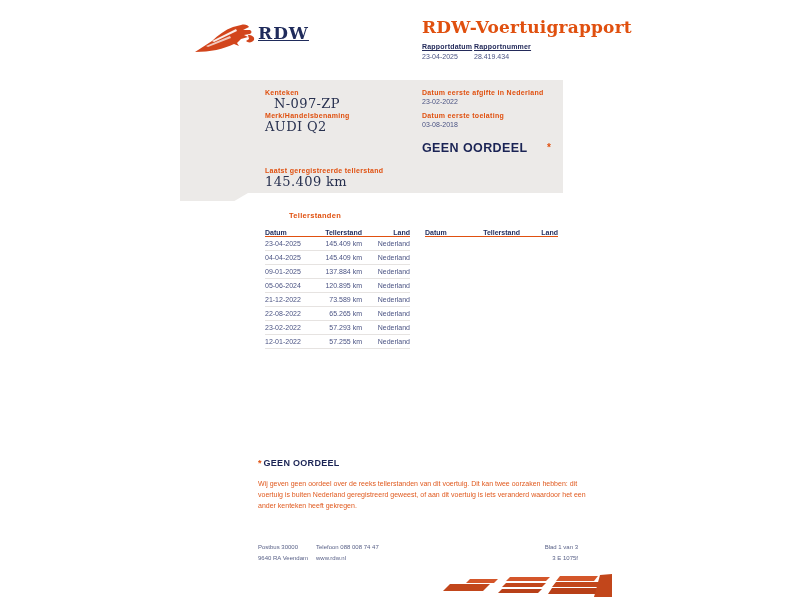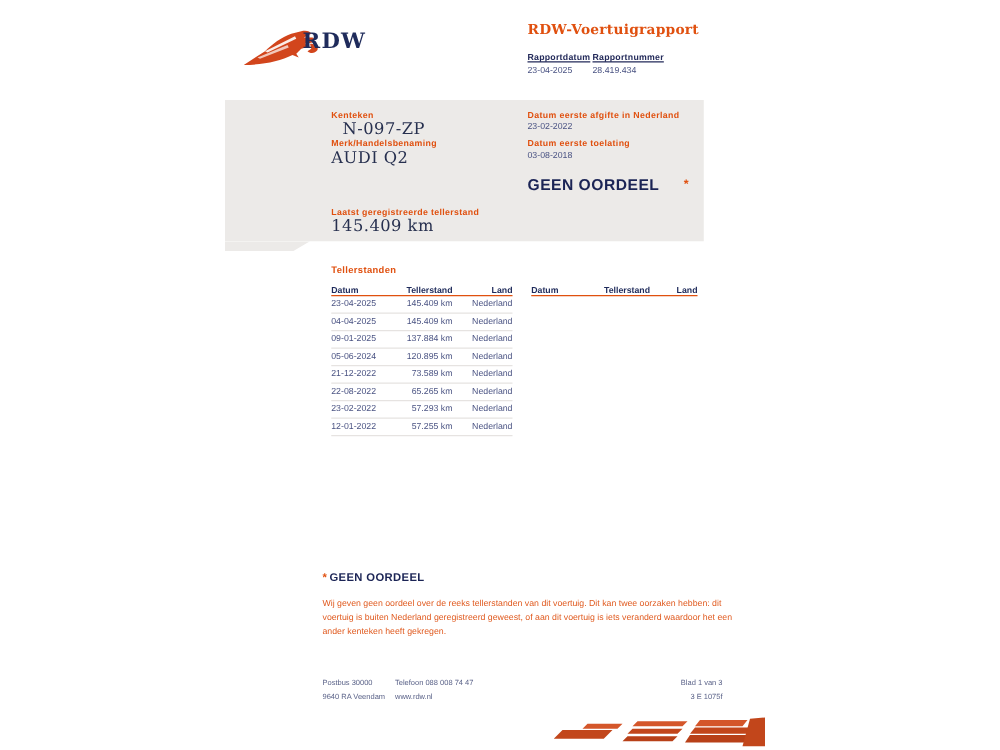--- a/index.html
+++ b/index.html
@@ -3,34 +3,34 @@
 <meta charset="utf-8">
 <style>
   html,body{margin:0;padding:0;}
   body{
     width:800px;height:600px;position:relative;background:#ffffff;
     font-family:"Liberation Sans", sans-serif;color:#232A5A;overflow:hidden;
   }
   .abs{position:absolute;}
   
   .wordmark{font-family:"DejaVu Serif", serif;font-weight:bold;font-size:17px;color:#1F2B5B;letter-spacing:1px;}
-  .doc-title{font-family:"DejaVu Serif", serif;font-weight:bold;font-size:11px;color:#E0500F;letter-spacing:.2px;}
+  .doc-title{font-family:"DejaVu Serif", serif;font-weight:bold;font-size:17px;color:#E0500F;letter-spacing:.2px;}
   .hlabel{font-size:7px;font-weight:bold;color:#232A5A;text-decoration:underline;letter-spacing:.2px;}
   .hvalue{font-size:7px;color:#4A5383;}
   
   .graybox{left:180px;top:80px;width:383px;height:113px;background:#ECEAE8;}
   .graybox-tail{left:180px;top:193px;width:68px;height:8px;background:#ECEAE8;
     clip-path:polygon(0 0,100% 0,80% 100%,0 100%);}
   .olabel{font-size:7px;font-weight:bold;color:#E0500F;letter-spacing:.3px;}
   .bigval{font-family:"DejaVu Serif", serif;font-size:13px;color:#27304F;letter-spacing:.4px;}
   .smallval{font-size:7px;color:#4A5383;}
   .verdict{font-size:12.5px;font-weight:bold;color:#1B2455;letter-spacing:.4px;}
   .verdict-star{font-size:10px;font-weight:bold;color:#E0500F;}
   
-  .section-title{font-size:7.5px;font-weight:bold;color:#E0500F;letter-spacing:.3px;}
+  .section-title{font-size:7.5px;font-weight:bold;color:#E0500F;letter-spacing:.3px;margin-left:24px;}
   .thead{display:grid;height:11px;border-bottom:1px solid #E0500F;align-items:end;
     font-size:7px;font-weight:bold;color:#1F2B5B;}
   .thead-left{grid-template-columns:55px 42px 48px;width:145px;}
   .thead-right{grid-template-columns:55px 40px 38px;width:133px;}
   .thead .c1,.thead .c2{text-align:right;}
   .trow{display:grid;grid-template-columns:55px 42px 48px;width:145px;height:13px;
     align-items:center;border-bottom:1px solid #E6E3E1;font-size:7px;color:#4A5383;}
   .trow .c1,.trow .c2{text-align:right;}
   
   .fn-title{font-size:9px;font-weight:bold;color:#1B2455;letter-spacing:.3px;}
@@ -47,21 +47,21 @@
 <div class="abs" style="inset:0;">
 
   <svg class="abs" style="left:192px;top:22px;" width="66" height="34" viewBox="0 0 66 34">
     <path fill="#D2451C" d="M3 30 L20 19 C26 13 33 8 41 5 L49 3 C53 2 56 3 57 5
       L51 8 L58 8 C60 9 60 11 58 12 L52 13 L56 15 L49 17 L45 21 L47 24 L42 22
       C32 27 18 30 3 30 Z"></path>
     <path fill="#D2451C" d="M56 13 C60 13 63 15 62 18 C60 21 56 21 54 19 L57 17 Z"></path>
     <path fill="#ffffff" d="M20 19 L44 7 L45 9 L22 20 Z" opacity="0.9"></path>
     <path fill="#ffffff" d="M14 24 L38 14 L39 16 L16 25 Z" opacity="0.7"></path>
   </svg>
-  <div class="abs wordmark" style="left:242px;top:23px;">RDW</div>
+  <div class="abs wordmark" style="left:258px;top:23px;text-decoration:underline;">RDW</div>
 
   <div class="abs doc-title" style="left:422px;top:17px;">RDW-Voertuigrapport</div>
   <div class="abs hlabel" style="left:422px;top:43px;">Rapportdatum</div>
   <div class="abs hlabel" style="left:474px;top:43px;">Rapportnummer</div>
   <div class="abs hvalue" style="left:422px;top:53px;">23-04-2025</div>
   <div class="abs hvalue" style="left:474px;top:53px;">28.419.434</div>
 
   <div class="abs graybox"></div>
   <div class="abs graybox-tail"></div>
 

